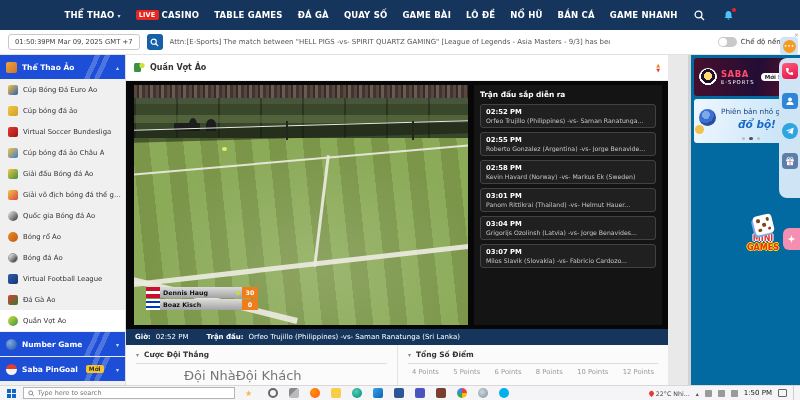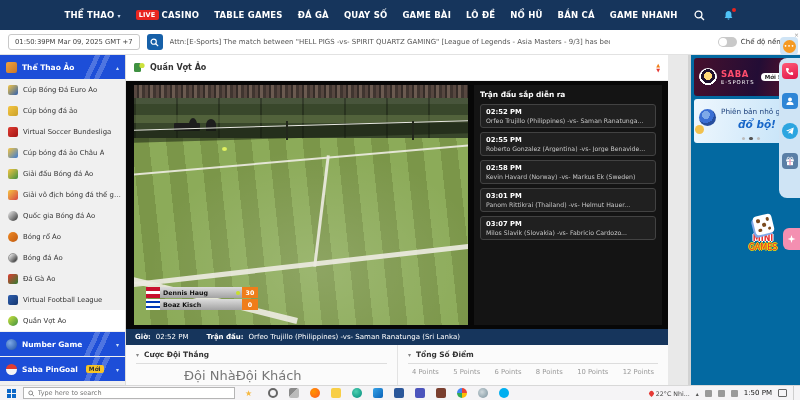--- a/index.html
+++ b/index.html
@@ -122,21 +122,21 @@
 
   
   .minigames { position:absolute; left:735px; top:215px; width:56px; text-align:center; cursor:pointer; }
   .dice { width:19px; height:19px; background:#fff; border-radius:4px; margin:0 auto 1px auto; transform:rotate(-14deg);
      box-shadow:-2px 2px 0 #7fa8e8; position:relative; }
   .dice i { position:absolute; width:3.5px; height:3.5px; border-radius:50%; background:#7a4a1e; }
   .dice i:nth-child(1){left:3px;top:3px;} .dice i:nth-child(2){right:3px;top:3px;}
   .dice i:nth-child(3){left:8px;top:8px;} .dice i:nth-child(4){left:3px;bottom:3px;} .dice i:nth-child(5){right:3px;bottom:3px;}
   .mg-t1 { font-size:8px; font-weight:900; color:#e62e2e; line-height:8px;
      text-shadow:-1px 0 #fff,1px 0 #fff,0 -1px #fff,0 1px #fff; }
-  .mg-t2 { font-size:8px; font-weight:400; color:#e62e2e; line-height:9px;
+  .mg-t2 { font-size:8px; font-weight:700; color:#e62e2e; line-height:9px;
      text-shadow:-1px 0 #ffd900,1px 0 #ffd900,0 -1px #ffd900,0 1px #ffd900; }
 
   
   .float-col { position:absolute; left:779px; top:58px; width:21px; height:140px; background:#cfe4f5; border-radius:8px 0 0 8px;
      display:flex; flex-direction:column; align-items:center; padding-top:5px; gap:14px; }
   .fbtn { width:16px; height:16px; border-radius:4px; display:flex; align-items:center; justify-content:center; cursor:pointer; flex:0 0 auto; }
   .fbtn.phone { background:linear-gradient(160deg,#ff5b77,#e0154a); }
   .fbtn.support { background:#2f86d6; }
   .fbtn.telegram { background:#2ca5e0; border-radius:50%; }
   .fbtn.gift { background:#5b7fa6; }
@@ -275,26 +275,26 @@
   </div>
   <div class="side-item">
     <span class="sicon" style="background:linear-gradient(135deg,#f08a24,#c05a10);border-radius:50%;"></span>
     <span class="lbl">Bóng rổ Ảo</span>
   </div>
   <div class="side-item">
     <span class="sicon" style="background:linear-gradient(135deg,#fff,#222);border-radius:50%;border:1px solid #999;"></span>
     <span class="lbl">Bóng đá Ảo</span>
   </div>
   <div class="side-item">
+    <span class="sicon" style="background:linear-gradient(135deg,#2d5fb0,#15366e);"></span>
+    <span class="lbl">Virtual Football League</span>
+  </div>
+  <div class="side-item">
     <span class="sicon" style="background:linear-gradient(135deg,#e03c31,#2f7d32);"></span>
     <span class="lbl">Đá Gà Ảo</span>
-  </div>
-  <div class="side-item">
-    <span class="sicon" style="background:linear-gradient(135deg,#2d5fb0,#15366e);"></span>
-    <span class="lbl">Virtual Football League</span>
   </div>
   <div class="side-item selected">
     <span class="sicon" style="background:linear-gradient(135deg,#cde23c,#3f9142);border-radius:50%;"></span>
     <span class="lbl">Quần Vợt Ảo</span>
   </div>
 
   <div class="side-header" style="margin-top:1px;">
     <span class="hicon" style="background:radial-gradient(circle at 35% 35%,#7ea9e8,#1d4fa3);border-radius:50%;"></span>
     <span>Number Game</span>
     <span class="stripes"></span>
@@ -372,20 +372,24 @@
       </div>
       <div class="mcard">
         <div class="mtime">02:58 PM</div>
         <div class="mteams">Kevin Havard (Norway) -vs- Markus Ek (Sweden)</div>
       </div>
       <div class="mcard">
         <div class="mtime">03:01 PM</div>
         <div class="mteams">Panom Rittikrai (Thailand) -vs- Helmut Hauer...</div>
       </div>
       <div class="mcard">
+        <div class="mtime">03:04 PM</div>
+        <div class="mteams">Grigorijs Ozolinsh (Latvia) -vs- Jorge Benavides...</div>
+      </div>
+      <div class="mcard">
         <div class="mtime">03:07 PM</div>
         <div class="mteams">Milos Slavik (Slovakia) -vs- Fabricio Cardozo...</div>
       </div>
     </aside>
   </div>
 
   <div class="match-bar">
     <span class="mb-label">Giờ:</span>
     <span>02:52 PM</span>
     <span class="mb-gap"></span>

